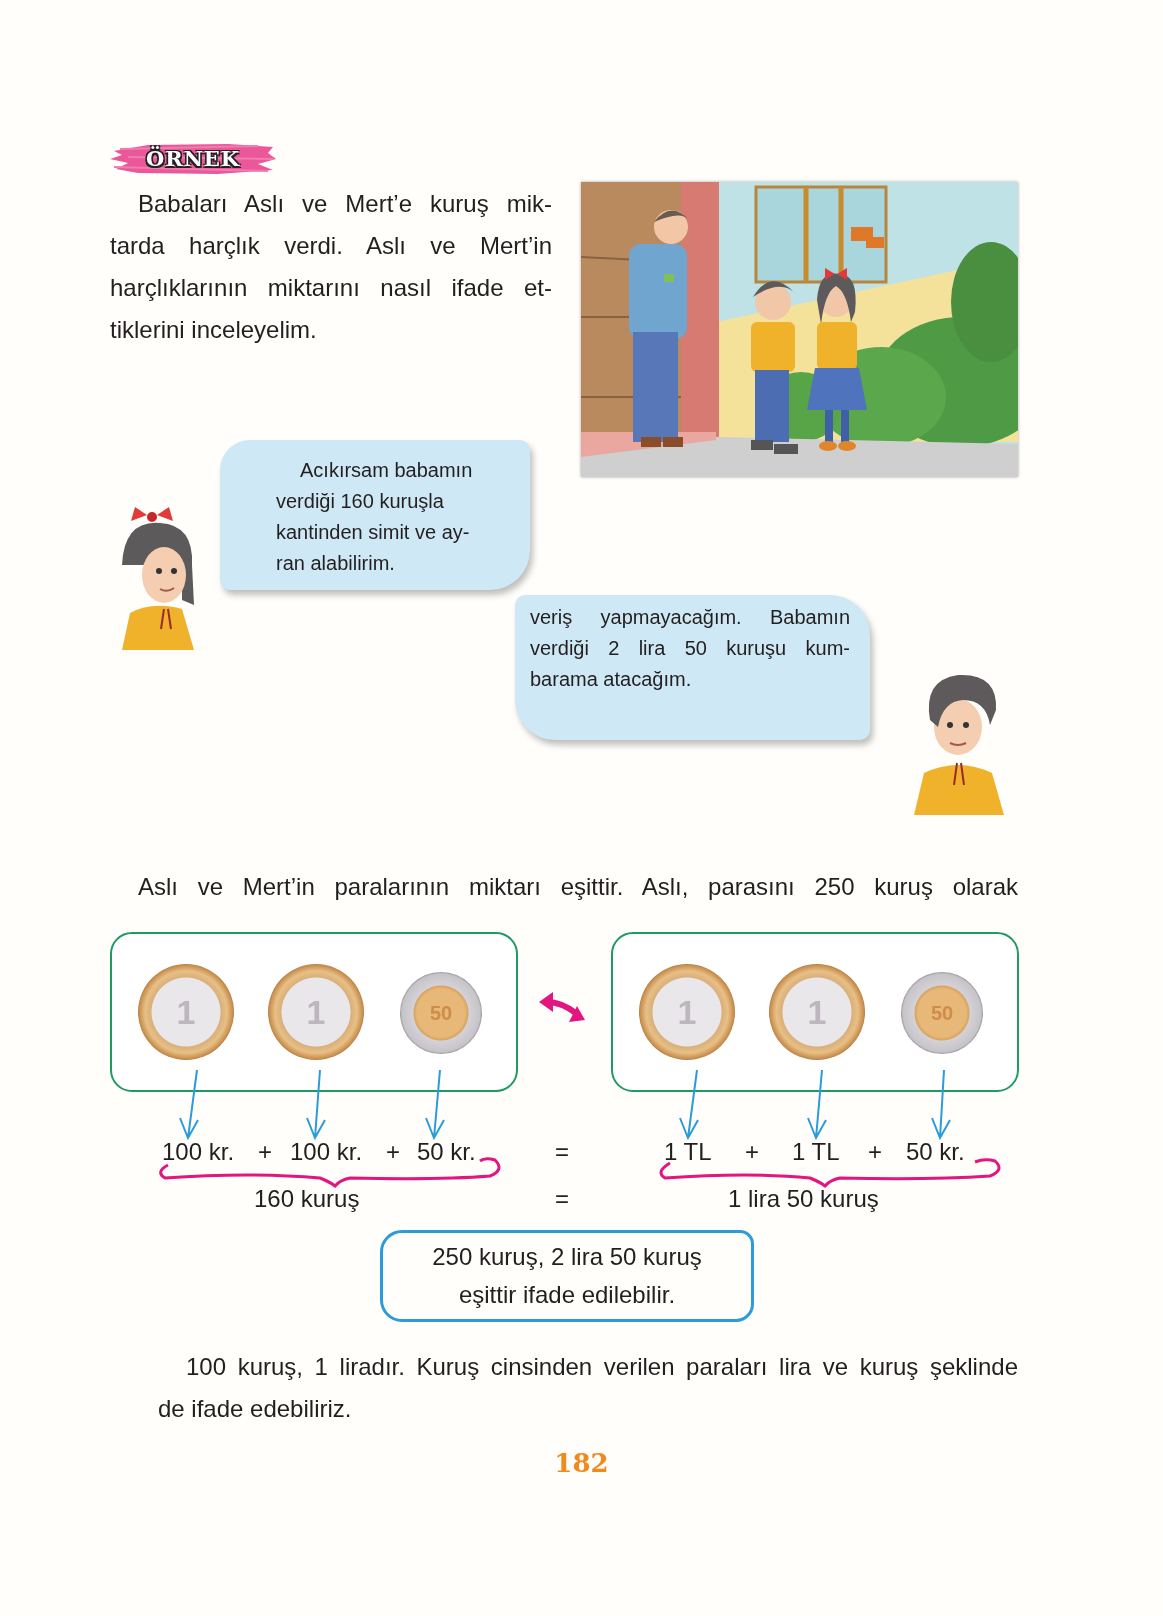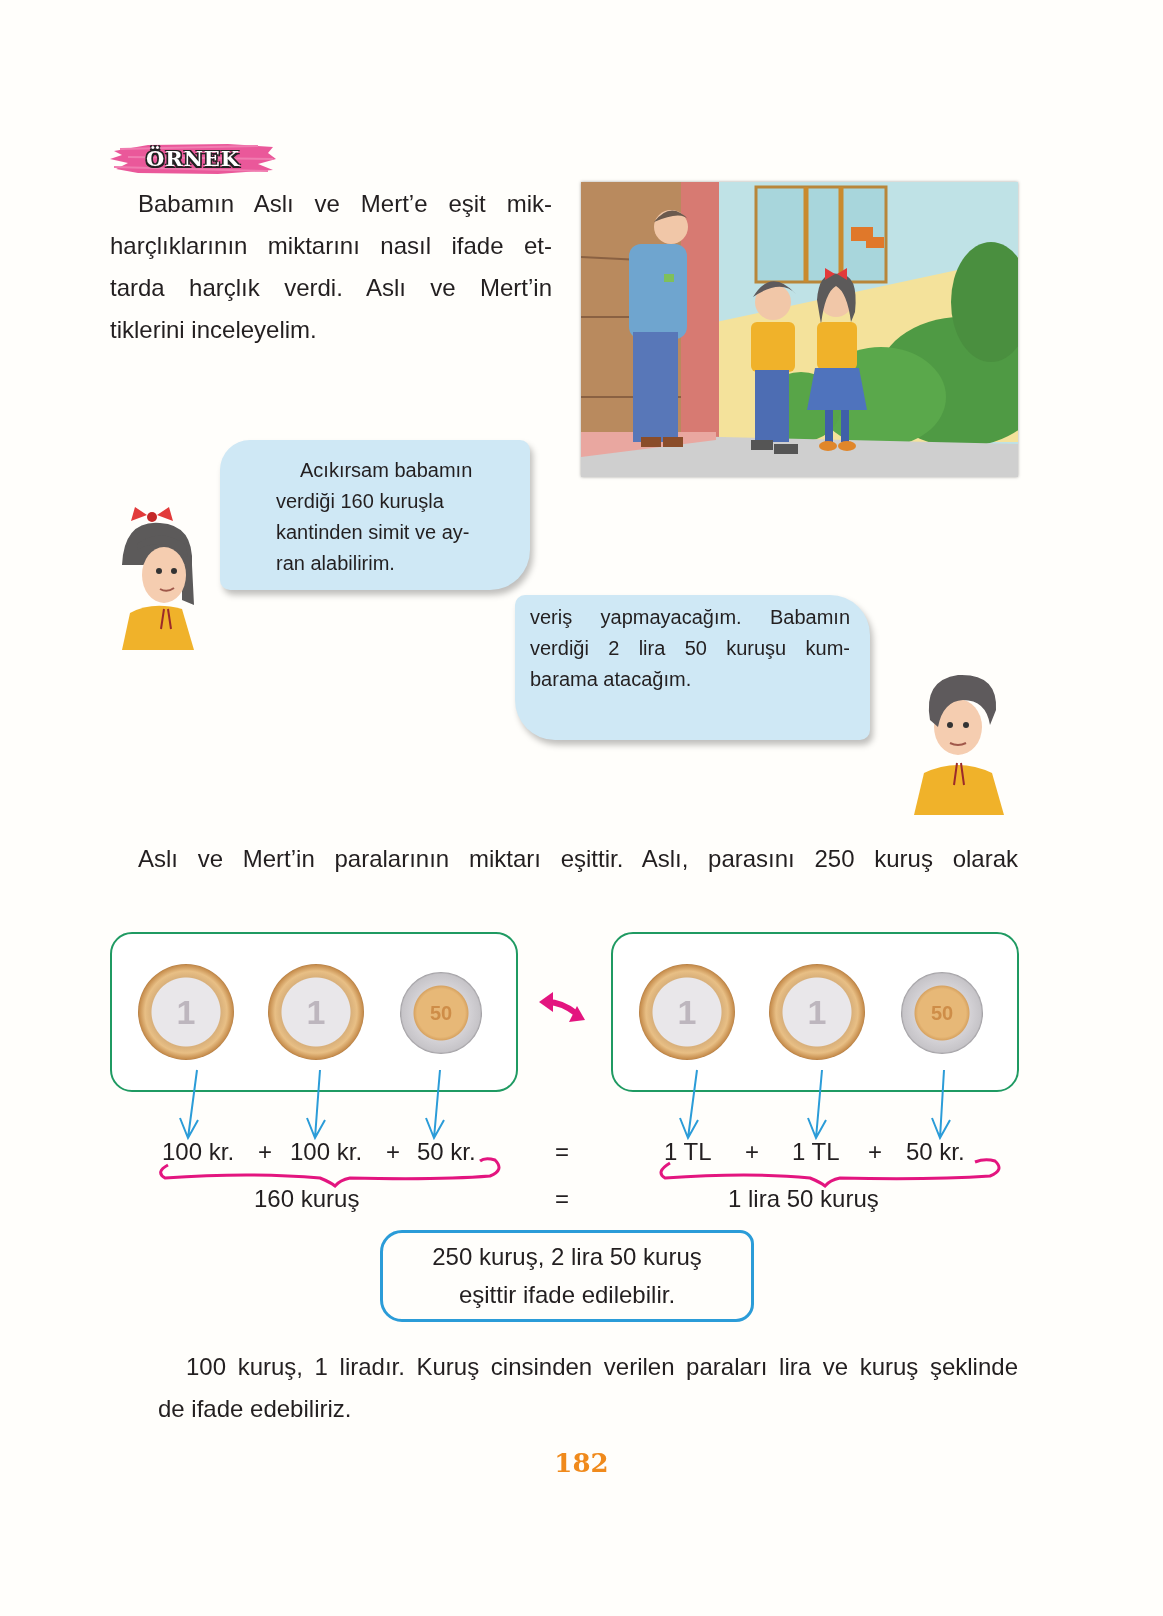--- a/index.html
+++ b/index.html
@@ -54,21 +54,21 @@
     border-radius: 10px 40px 10px 40px;
     box-shadow: 3px 5px 6px rgba(0,0,0,0.25);
   }
   .bubble2-text {
     left: 530px; top: 602px; width: 320px; font-size: 20px; line-height: 31px;
   }
   .bubble2-text .line { display:block; text-align: justify; text-align-last: justify; }
   .bubble2-text .line.last { text-align-last: left; }
 
   .mid-para { left: 110px; top: 838px; width: 908px; }
-  .mid-para .line { display: block; text-align: justify; text-align-last: justify; }
+  .mid-para .line { display: block; text-align: justify; text-align-last: justify; margin-top: 28px; }
   .mid-para .line.last { text-align-last: left; }
 
   
   .coinbox {
     border: 2.5px solid #1f9a62; border-radius: 22px; background: #fff;
     height: 156px; top: 932px;
   }
   .coinbox.left { left: 110px; width: 404px; }
   .coinbox.right { left: 611px; width: 404px; }
   .coin { position: absolute; border-radius: 50%; }
@@ -116,23 +116,23 @@
 
 <div class="abs badge">
   <svg width="170" height="42" viewBox="0 0 170 42">
     <path d="M6 14 L40 8 L120 7 L165 10 L160 16 L168 22 L150 27 L165 33 L110 37 L30 36 L8 32 L20 26 L2 22 L14 18 Z" fill="#e8468f" opacity="0.9"></path>
     <path d="M12 12 L150 9 M6 30 L160 34 M20 20 L165 22" stroke="#f07cb0" stroke-width="2"></path>
   </svg>
   <div class="badge-text">ÖRNEK</div>
 </div>
 
 <div class="abs para intro">
-  <span class="line" style="text-indent:28px">Babamın Aslı ve Mert’e eşit mik-</span>
+  <span class="line" style="text-indent:28px">Babaları Aslı ve Mert’e kuruş mik-</span>
+  <span class="line">tarda harçlık verdi. Aslı ve Mert’in</span>
   <span class="line">harçlıklarının miktarını nasıl ifade et-</span>
-  <span class="line">tarda harçlık verdi. Aslı ve Mert’in</span>
   <span class="line last">tiklerini inceleyelim.</span>
 </div>
 
 <div class="abs scene">
   <svg width="437" height="295" viewBox="0 0 437 295">
     <rect width="437" height="295" fill="#bfe2e6"></rect>
 
     <polygon points="135,140 437,75 437,260 135,260" fill="#f4e29b"></polygon>
 
     <rect x="175" y="5" width="130" height="95" fill="#a8d6dc" stroke="#b8863a" stroke-width="3"></rect>

